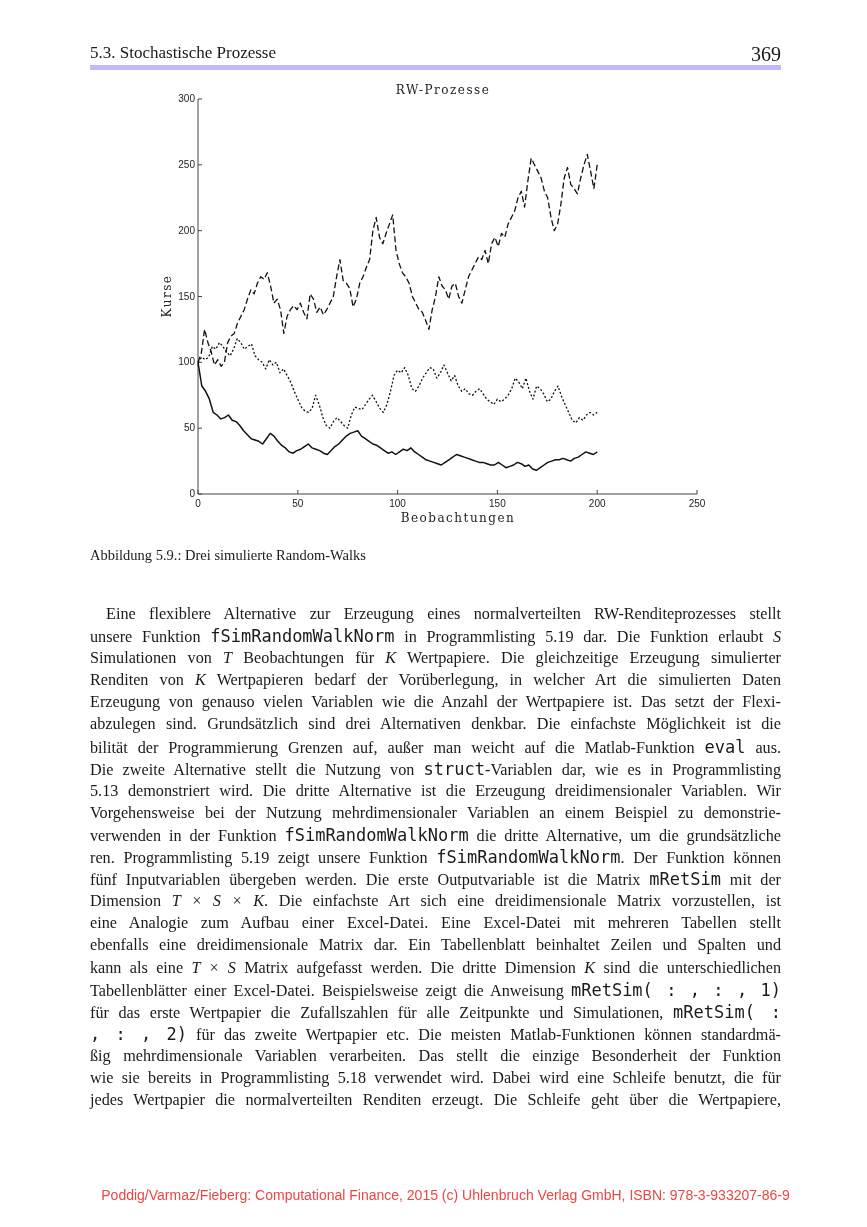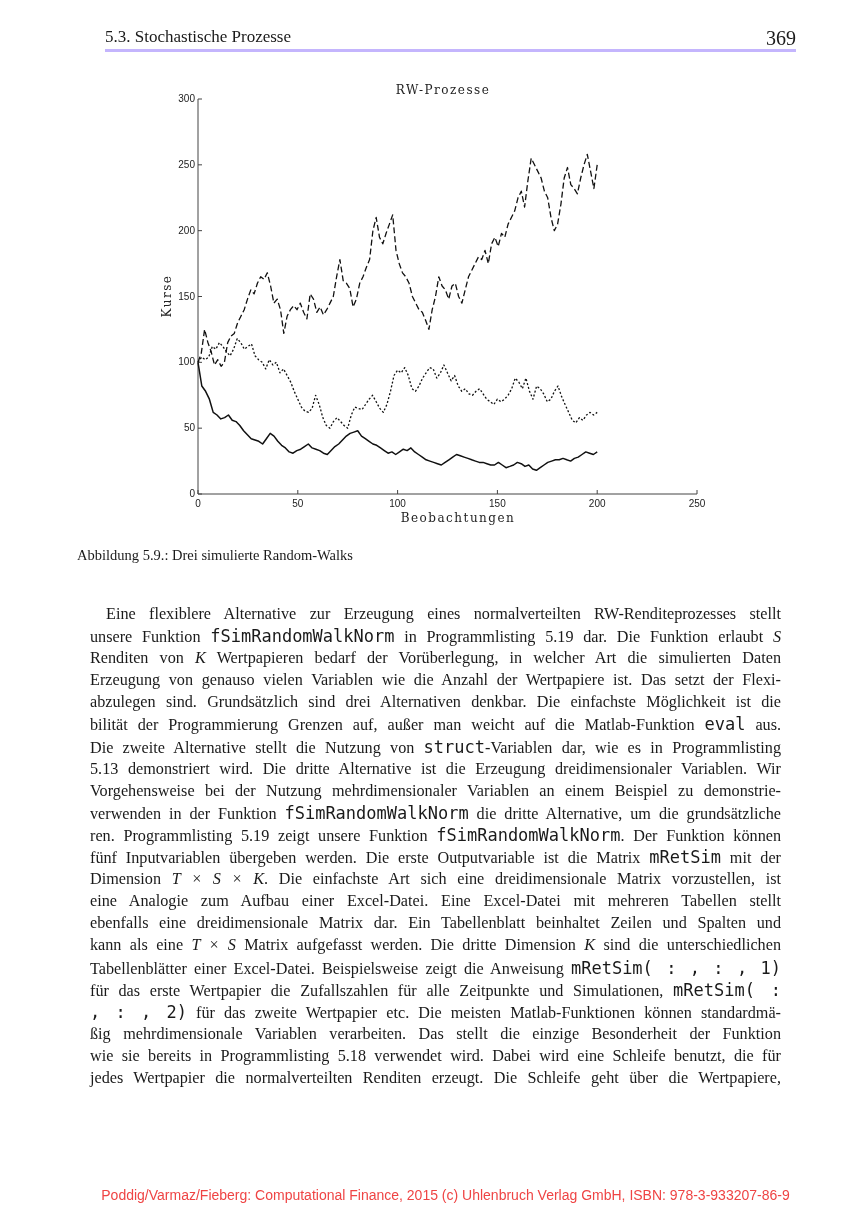--- a/index.html
+++ b/index.html
@@ -1,25 +1,25 @@
 <!DOCTYPE html>
 <html><head>
 <meta charset="utf-8">
 <style>
   html, body { margin: 0; padding: 0; background: #ffffff; }
   body { width: 867px; height: 1227px; position: relative; overflow: hidden;
          font-family: "Liberation Serif", "DejaVu Serif", serif; color: #1a1a1a; }
-  .running-head { position: absolute; left: 90px; top: 27px; width: 691px; height: 22px;
-                  border-bottom: 3px solid #c4b5fd; margin-left: 15px; }
+  .running-head { position: absolute; left: 90px; top: 43px; width: 691px; height: 22px;
+                  border-bottom: 5px solid #c4b5fd; }
   .running-head .sec { position: absolute; left: 0; top: 0; font-size: 17px; }
   .running-head .pg { position: absolute; right: 0; top: 0; font-size: 20px; }
   #chart { position: absolute; left: 0; top: 0; }
   .tick-label { font-family: "Liberation Sans", "DejaVu Sans", sans-serif; font-size: 10px; fill: #222; }
   .axis-title { font-family: "DejaVu Serif", "Liberation Serif", serif; font-size: 12px; fill: #222; letter-spacing: 1.5px; }
-  .caption { position: absolute; left: 77px; top: 547px; font-size: 14.5px; }
+  .caption { position: absolute; left: 90px; top: 547px; font-size: 14.5px; }
   .body-text { position: absolute; left: 90px; top: 603px; width: 691px; font-size: 16.2px;
                line-height: 22.1px; text-align: justify; }
   .body-text .line { display: block; height: 22.1px; white-space: nowrap; text-align-last: justify; }
   .body-text .line.indent { padding-left: 16px; }
   .mono { font-family: "DejaVu Sans Mono", "Liberation Mono", monospace; font-size: 17px; }
   .it { font-style: italic; }
   .footer { position: absolute; left: 12px; width: 867px; top: 1187px; text-align: center;
             font-family: "Liberation Sans", "DejaVu Sans", sans-serif; font-size: 14px; color: #ef4444; }
 </style>
 </head>
@@ -69,20 +69,21 @@
     </g>
   <text class="axis-title" x="458" y="522" text-anchor="middle">Beobachtungen</text>
   <text class="axis-title" x="0" y="0" text-anchor="middle" transform="translate(171,296) rotate(-90)">Kurse</text>
 </svg>
 
 <div class="caption">Abbildung 5.9.: Drei simulierte Random-Walks</div>
 
 <div class="body-text" id="body-text">
     <span class="line indent"><span>Eine flexiblere Alternative zur Erzeugung eines normalverteilten RW-Renditeprozesses stellt</span></span>
     <span class="line"><span>unsere Funktion </span><span class="mono">fSimRandomWalkNorm</span><span> in Programmlisting 5.19 dar. Die Funktion erlaubt </span><span class="it">S</span></span>
+    <span class="line"><span>Simulationen von </span><span class="it">T</span><span> Beobachtungen für </span><span class="it">K</span><span> Wertpapiere. Die gleichzeitige Erzeugung simulierter</span></span>
     <span class="line"><span>Renditen von </span><span class="it">K</span><span> Wertpapieren bedarf der Vorüberlegung, in welcher Art die simulierten Daten</span></span>
     <span class="line"><span>Erzeugung von genauso vielen Variablen wie die Anzahl der Wertpapiere ist. Das setzt der Flexi-</span></span>
     <span class="line"><span>abzulegen sind. Grundsätzlich sind drei Alternativen denkbar. Die einfachste Möglichkeit ist die</span></span>
     <span class="line"><span>bilität der Programmierung Grenzen auf, außer man weicht auf die Matlab-Funktion </span><span class="mono">eval</span><span> aus.</span></span>
     <span class="line"><span>Die zweite Alternative stellt die Nutzung von </span><span class="mono">struct</span><span>-Variablen dar, wie es in Programmlisting</span></span>
     <span class="line"><span>5.13 demonstriert wird. Die dritte Alternative ist die Erzeugung dreidimensionaler Variablen. Wir</span></span>
     <span class="line"><span>Vorgehensweise bei der Nutzung mehrdimensionaler Variablen an einem Beispiel zu demonstrie-</span></span>
     <span class="line"><span>verwenden in der Funktion </span><span class="mono">fSimRandomWalkNorm</span><span> die dritte Alternative, um die grundsätzliche</span></span>
     <span class="line"><span>ren. Programmlisting 5.19 zeigt unsere Funktion </span><span class="mono">fSimRandomWalkNorm</span><span>. Der Funktion können</span></span>
     <span class="line"><span>fünf Inputvariablen übergeben werden. Die erste Outputvariable ist die Matrix </span><span class="mono">mRetSim</span><span> mit der</span></span>

